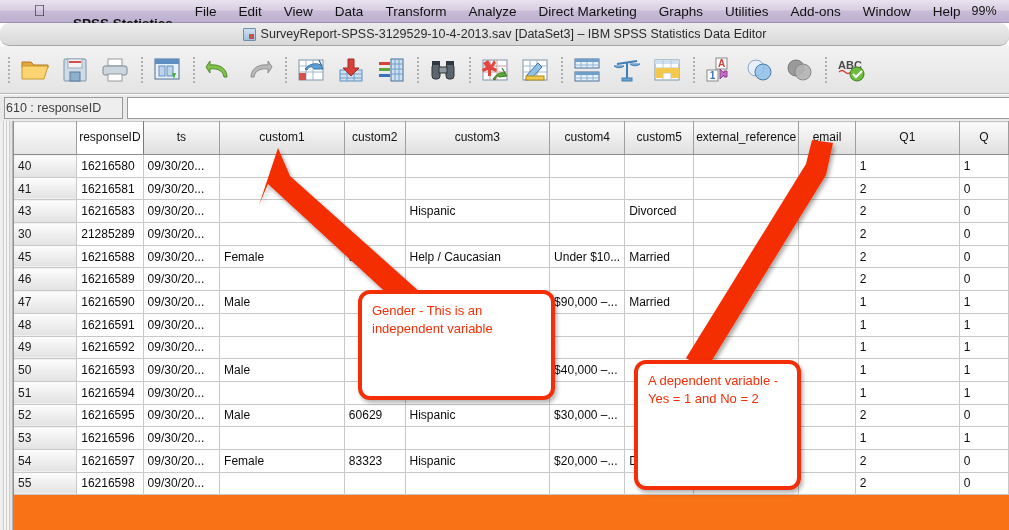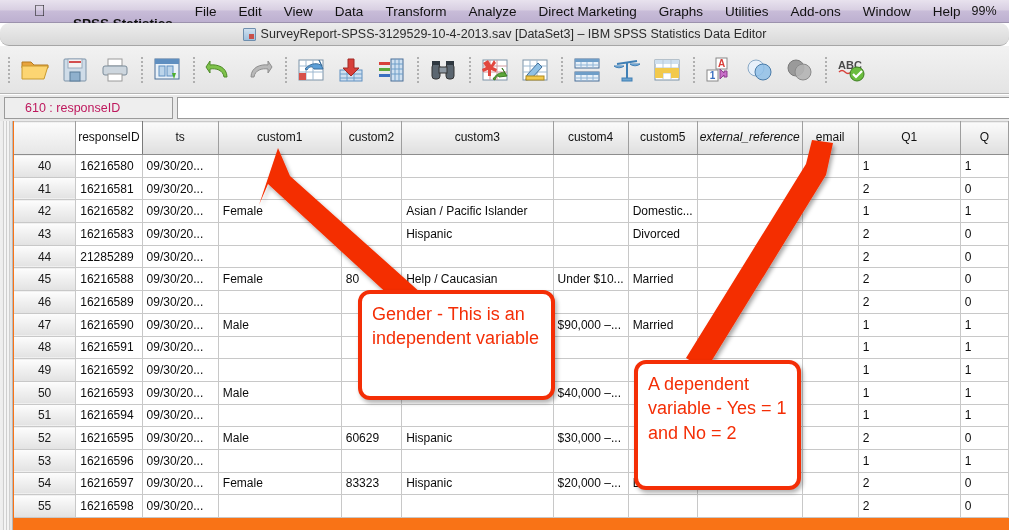--- a/index.html
+++ b/index.html
@@ -65,24 +65,24 @@
     width: 1px; height: 26px; margin: 0 5px; flex: none;
     border-left: 2px dotted #b0b0b0;
   }
 
   
   .refbar {
     position: absolute; left: 0; top: 95px; width: 1009px; height: 26px;
     background: #e9e9e9; display: flex; align-items: stretch; padding: 2px 0 2px 4px;
   }
   .refcell {
-    width: 169px; background: #eeeeee;
+    width: 119px; background: #eeeeee;
     border: 1px solid #9a9a9a;
-    font-size: 12.5px; color: #be185d;
-    display: flex; align-items: center; padding-left: 20px;
+    font-size: 12.5px; color: #404040;
+    display: flex; align-items: center; padding-left: 1px;
   }
   .refvalue {
     flex: 1; margin-left: 4px; background: #ffffff;
     border: 1px solid #9a9a9a; border-right: none;
     font-size: 12.5px; display: flex; align-items: center; padding-left: 6px;
   }
 
   
   .gridwrap {
     position: absolute; left: 0; top: 121px; width: 1009px; height: 409px;
@@ -120,46 +120,46 @@
   }
   table.grid td {
     height: 22.7px; padding: 0 4px;
     border-right: 1px solid #c8c8c8;
     border-bottom: 1px solid #c8c8c8;
     white-space: nowrap; overflow: hidden;
     vertical-align: middle;
   }
   td.rownum {
     background: linear-gradient(to bottom, #fdfdfd 0%, #efefef 50%, #e2e2e2 100%);
-    text-align: center; color: #1a1a1a;
+    text-align: left; color: #1a1a1a;
     border-right: 1px solid #9e9e9e;
     border-bottom: 1px solid #b6b6b6;
   }
   .c-rownum { width: 76px; }
   .c-responseID { width: 62px; }
   .c-ts { width: 80px; }
   .c-custom1 { width: 149px; }
   .c-custom2 { width: 64px; }
   .c-custom3 { width: 159px; }
   .c-custom4 { width: 68px; }
   .c-custom5 { width: 68px; }
-  .c-external { width: 64px; font-style: italic; }
+  .c-external { width: 64px; }
   .c-email { width: 64px; }
   .c-Q1 { width: 131px; }
   .c-Q2 { width: 60px; }
 
   
   .overlay { position: absolute; left: 0; top: 0; width: 1009px; height: 530px; pointer-events: none; }
   .callout {
     position: absolute;
     background: #ffffff;
     border: 4px solid #f42e06;
     border-radius: 12px;
     color: #f42e06;
-    font-size: 18px;
+    font-size: 13px;
     line-height: 1.35;
     padding: 8px 10px;
     box-shadow: 2px 3px 4px rgba(0,0,0,0.30);
     pointer-events: auto;
   }
   #callout-gender { left: 358px; top: 290px; width: 197px; height: 110px; }
   #callout-dependent { left: 634px; top: 360px; width: 167px; height: 130px; }
 </style>
 </head>
 <body>
@@ -420,49 +420,35 @@
             <td class="c-custom2"></td>
             <td class="c-custom3"></td>
             <td class="c-custom4"></td>
             <td class="c-custom5"></td>
             <td class="c-external"></td>
             <td class="c-email"></td>
             <td class="c-Q1">2</td>
             <td class="c-Q2">0</td>
           </tr>
           <tr>
-            <td class="c-rownum rownum">42</td>
-            <td class="c-responseID">16216582</td>
-            <td class="c-ts">09/30/20...</td>
-            <td class="c-custom1">Female</td>
-            <td class="c-custom2"></td>
-            <td class="c-custom3">Asian / Pacific Islander</td>
-            <td class="c-custom4"></td>
-            <td class="c-custom5">Domestic...</td>
-            <td class="c-external"></td>
-            <td class="c-email"></td>
-            <td class="c-Q1">1</td>
-            <td class="c-Q2">1</td>
-          </tr>
-          <tr>
             <td class="c-rownum rownum">43</td>
             <td class="c-responseID">16216583</td>
             <td class="c-ts">09/30/20...</td>
             <td class="c-custom1"></td>
             <td class="c-custom2"></td>
             <td class="c-custom3">Hispanic</td>
             <td class="c-custom4"></td>
             <td class="c-custom5">Divorced</td>
             <td class="c-external"></td>
             <td class="c-email"></td>
             <td class="c-Q1">2</td>
             <td class="c-Q2">0</td>
           </tr>
           <tr>
-            <td class="c-rownum rownum">44</td>
+            <td class="c-rownum rownum">30</td>
             <td class="c-responseID">21285289</td>
             <td class="c-ts">09/30/20...</td>
             <td class="c-custom1"></td>
             <td class="c-custom2"></td>
             <td class="c-custom3"></td>
             <td class="c-custom4"></td>
             <td class="c-custom5"></td>
             <td class="c-external"></td>
             <td class="c-email"></td>
             <td class="c-Q1">2</td>

